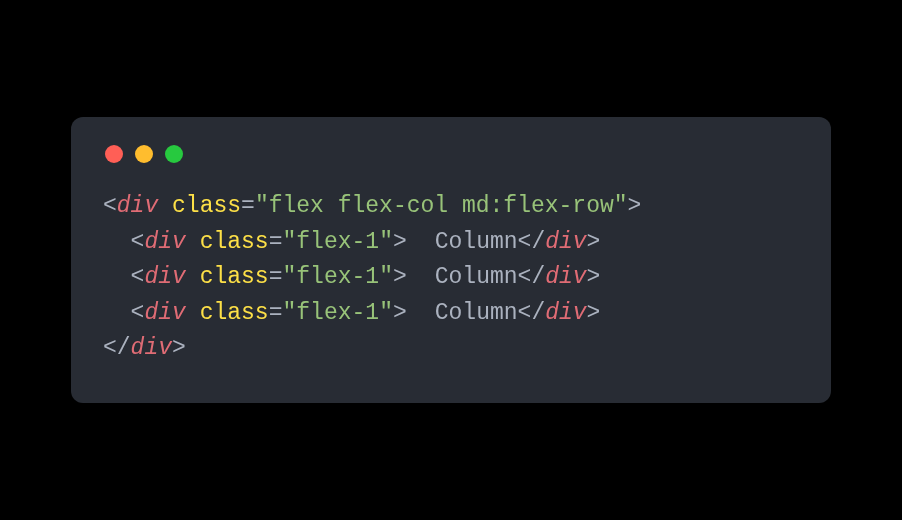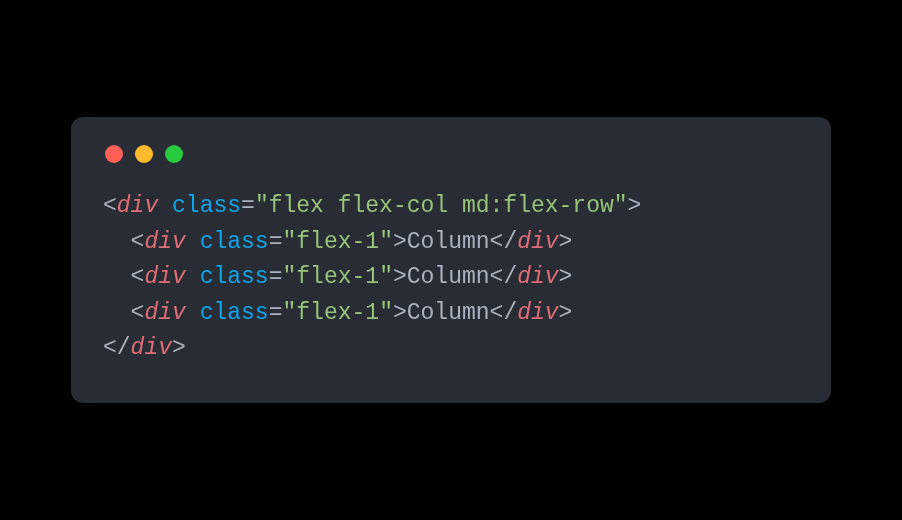--- a/index.html
+++ b/index.html
@@ -33,24 +33,24 @@
   .dot-yellow { background: #ffbd2e; }
   .dot-green { background: #27c93f; }
   .code {
     font-size: 23px;
     line-height: 1.55;
     white-space: pre;
     color: #abb2bf;
   }
   .punct { color: #abb2bf; }
   .tag { color: #e06c75; font-style: italic; }
-  .attr { color: #0ea5e9; }
+  .attr { color: #fde047; }
   .op { color: #abb2bf; }
   .string { color: #98c379; }
-  .text { color: #abb2bf; }
+  .text { color: #abb2bf; margin-left: 28px; }
 </style>
 </head>
 <body>
 
 <div class="window">
   <div class="traffic-lights">
     <div class="dot dot-red"></div>
     <div class="dot dot-yellow"></div>
     <div class="dot dot-green"></div>
   </div>

